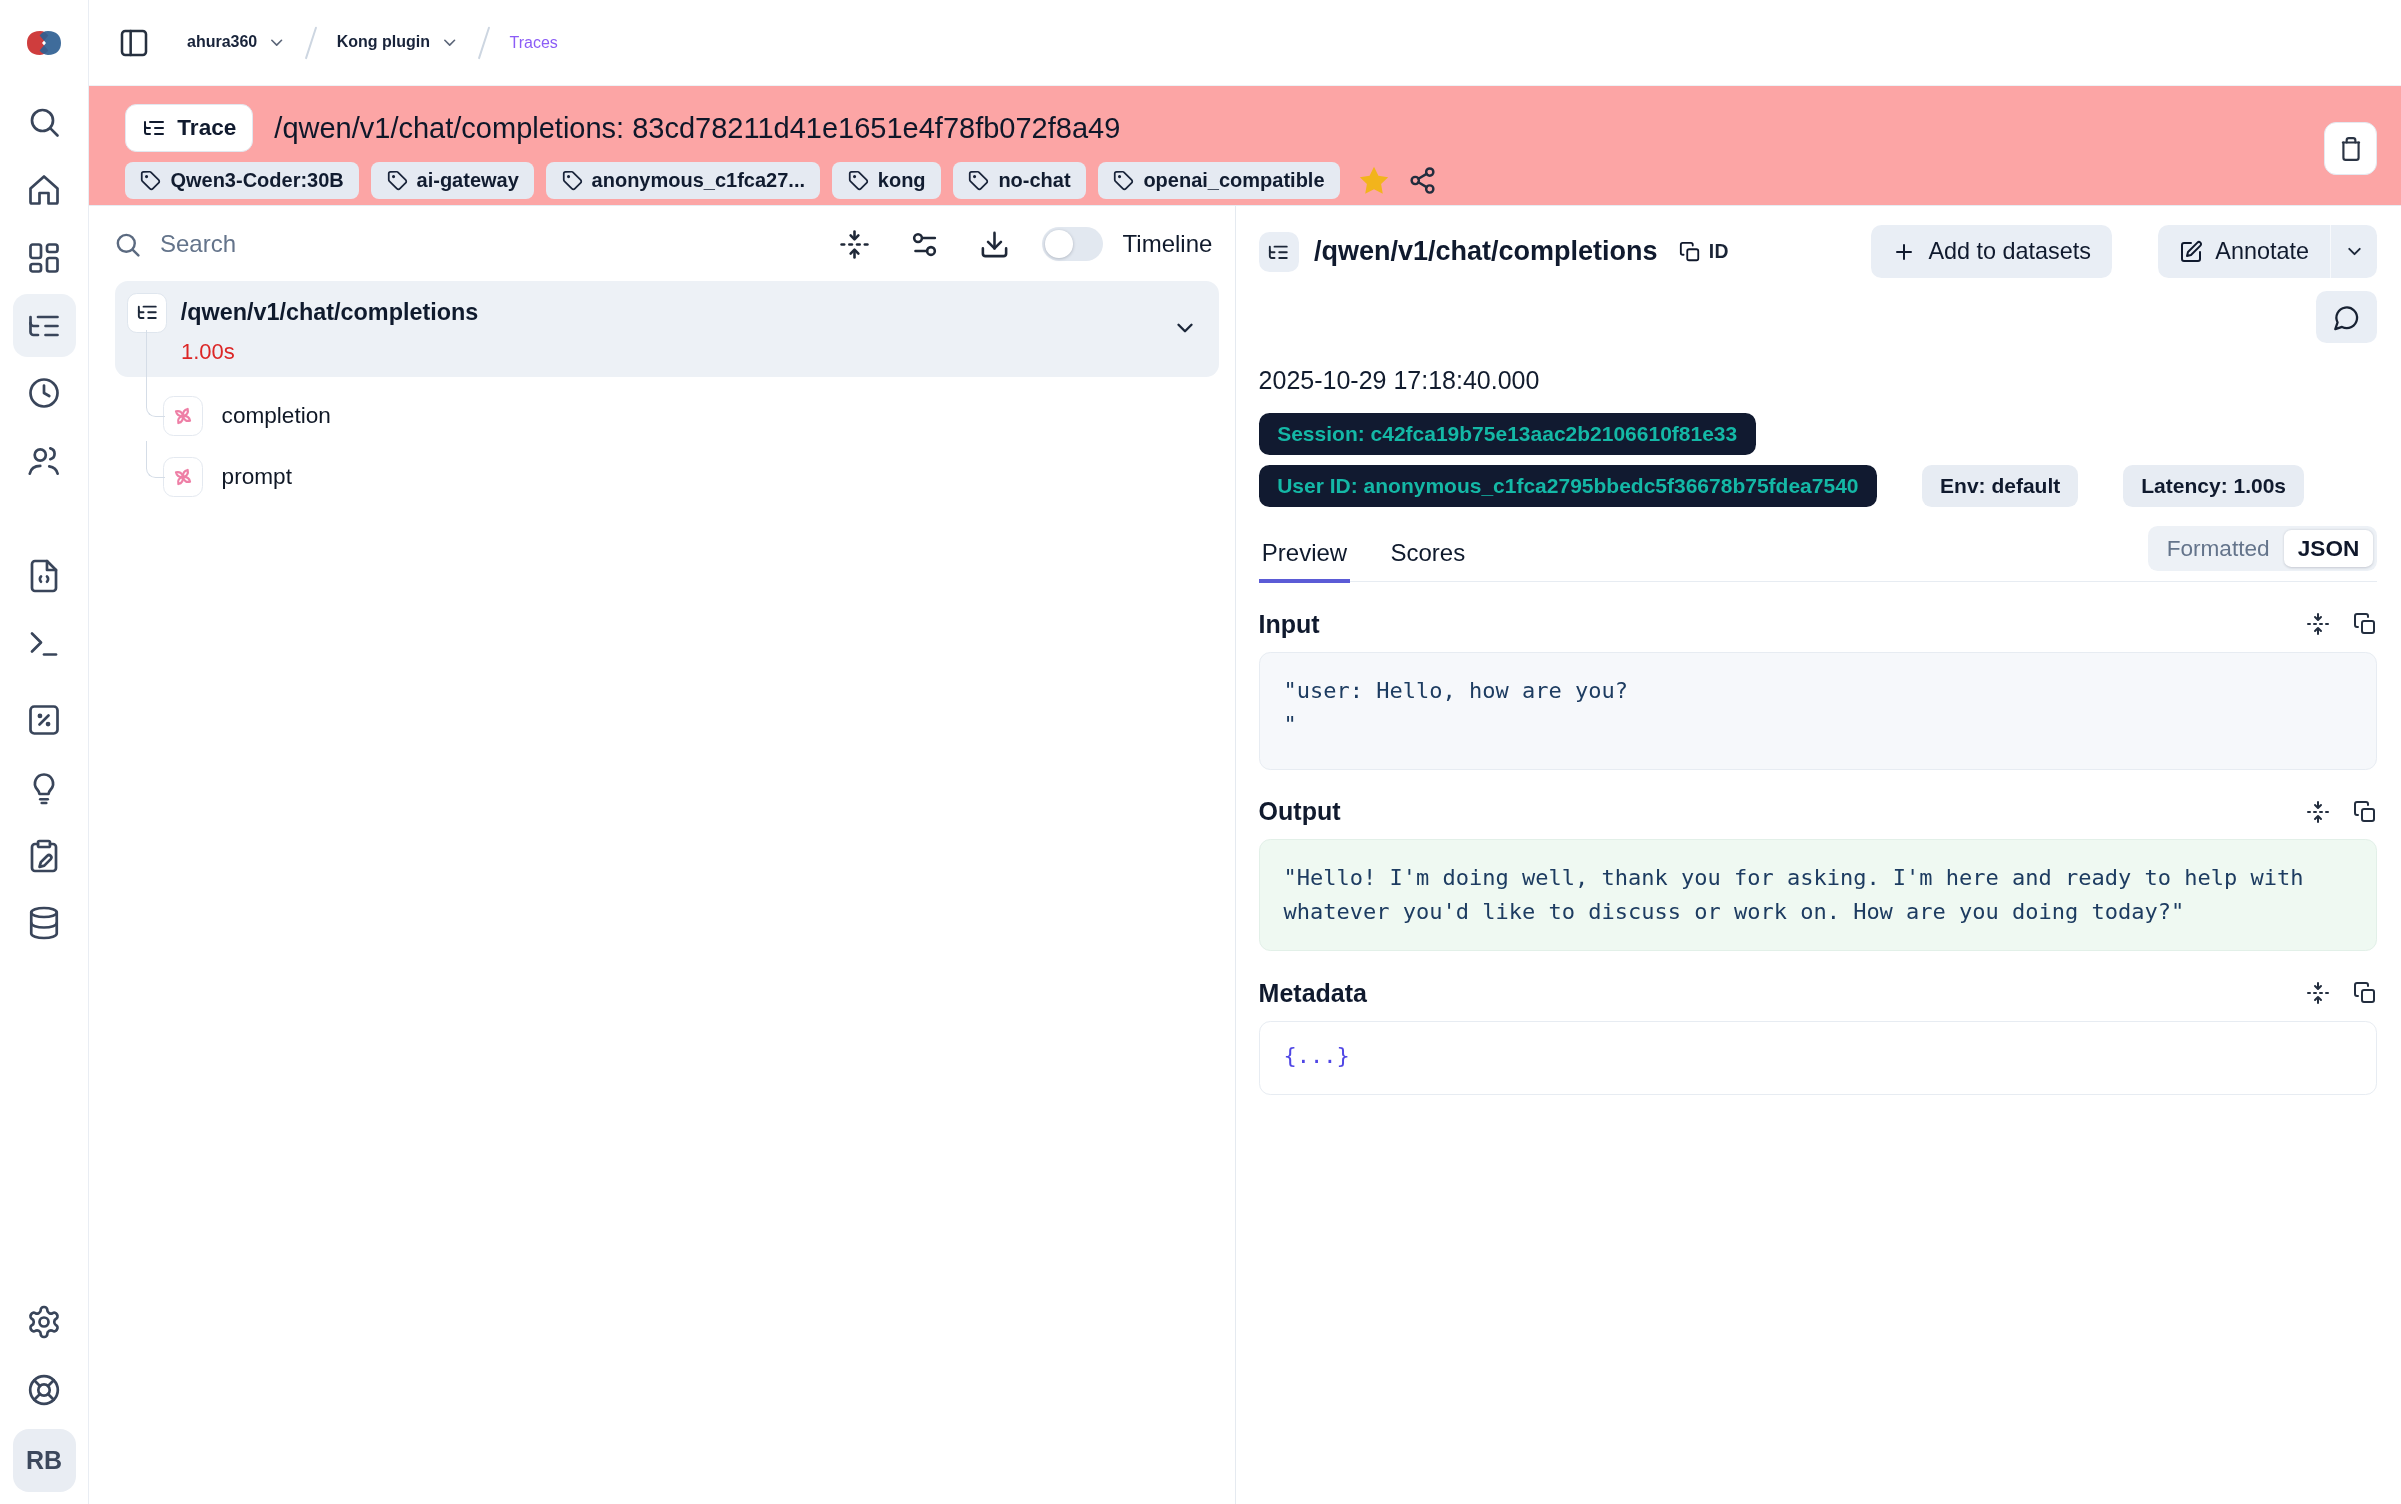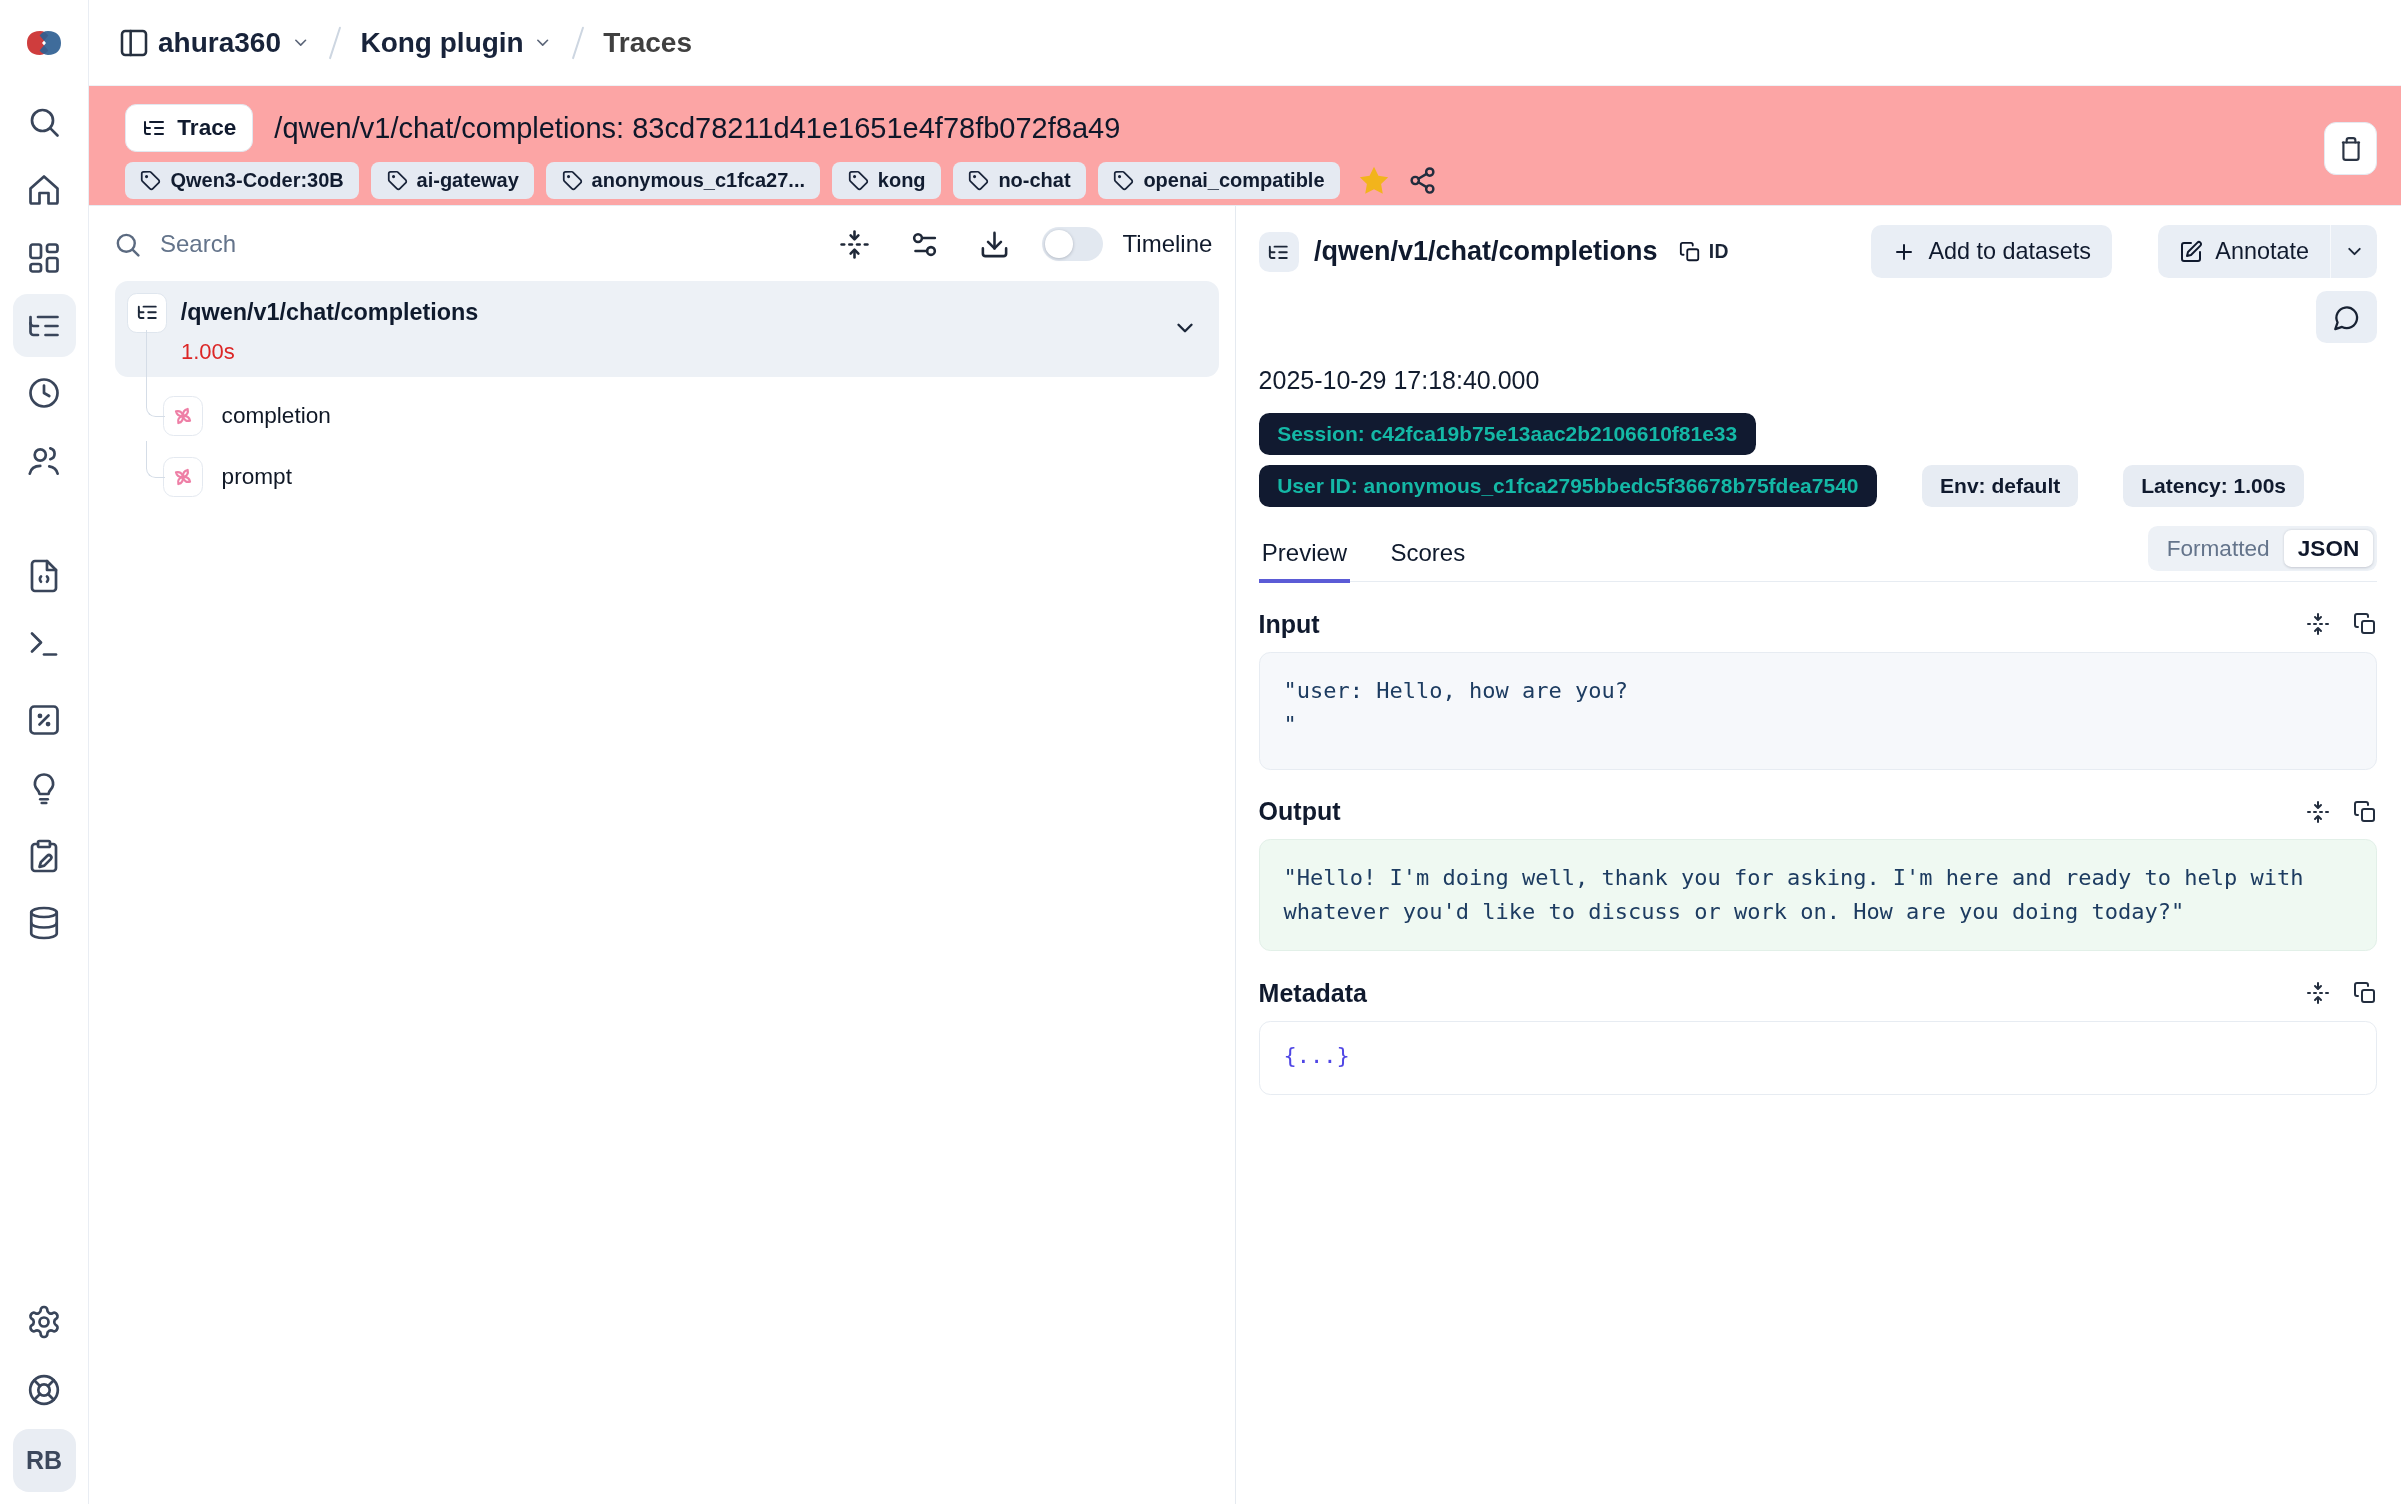--- a/index.html
+++ b/index.html
@@ -20,25 +20,25 @@
   .push-down { margin-top:auto; }
   .avatar { width:63px; height:63px; border-radius:16px; background:#e9edf3; color:#3c485c;
     display:flex; align-items:center; justify-content:center; font-size:25px; font-weight:600; margin-top:8px; }
 
   
   .main { margin-left:89px; }
   .topbar { height:86px; display:flex; align-items:center; padding-left:21px; background:#fff;
     border-bottom:1.6px solid #eef2f6; }
   .icon-btn-plain { display:flex; align-items:center; justify-content:center; width:48px; height:48px;
     color:#26303f; cursor:pointer; }
-  .breadcrumb { display:flex; align-items:center; font-size:28px; }
+  .breadcrumb { display:flex; align-items:center; margin-left:29px; font-size:16px; }
   .crumb { display:flex; align-items:center; font-weight:600; color:#18233a; cursor:pointer; }
   .crumb .chev { margin-left:9.7px; color:#5b6578; }
   .slash { width:2.4px; height:34px; background:#cdd6e1; transform:rotate(18deg); margin:0 24px; border-radius:1.6px; }
-  .crumb-current { color:#404040; font-weight:700; }
+  .crumb-current { color:#8b5cf6; font-weight:400; }
 
   
   .trace-header { background:#fca5a5; border-bottom:1.6px solid #e7ecf2; height:120px;
     padding:16px 32px 0 36px; position:relative; }
   .title-row { display:flex; align-items:center; gap:21px; height:52px; }
   .trace-chip { display:inline-flex; align-items:center; gap:11.3px; background:#fff; border:1.6px solid #e2e8f0;
     border-radius:11.3px; padding:0 16px; height:48px; font-size:22.6px; font-weight:700; color:#101a2e; }
   .trace-title { font-size:29px; font-weight:400; color:#0e1729; }
   .trash-btn { position:absolute; right:24px; top:36px; width:53px; height:53px; background:#fff;
     border:1.6px solid #e4e9f0; border-radius:12px; display:flex; align-items:center; justify-content:center;

